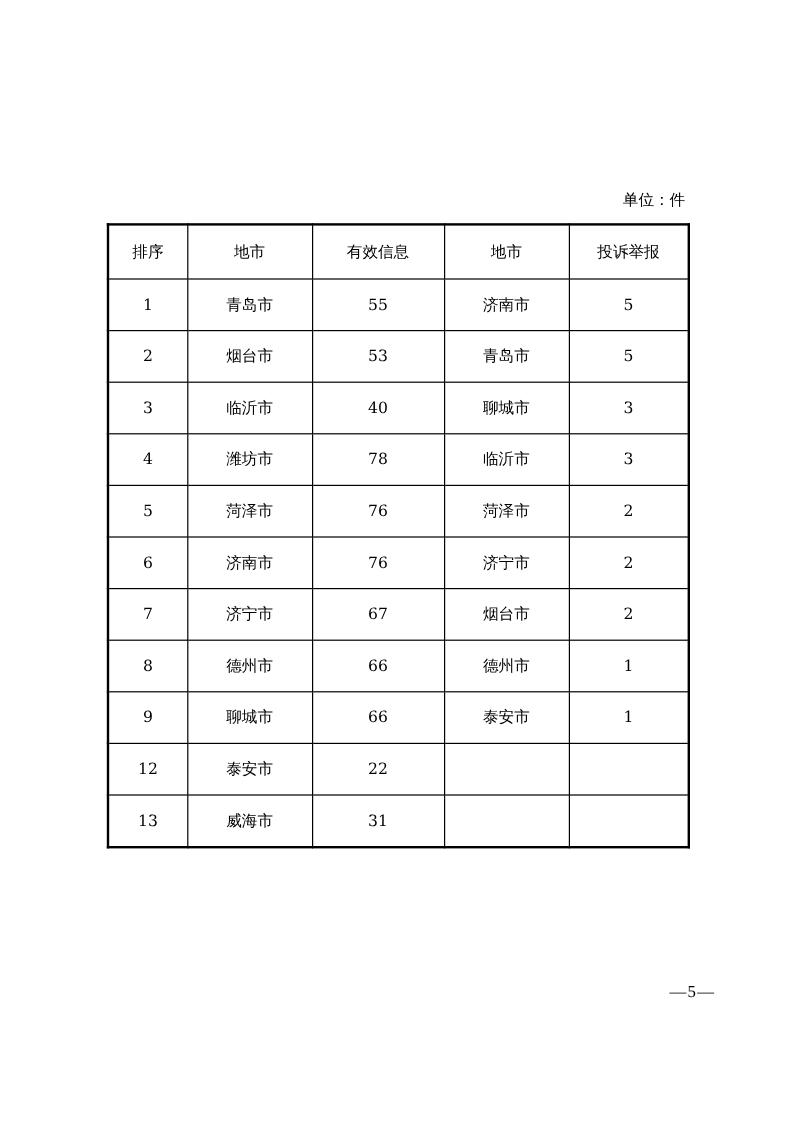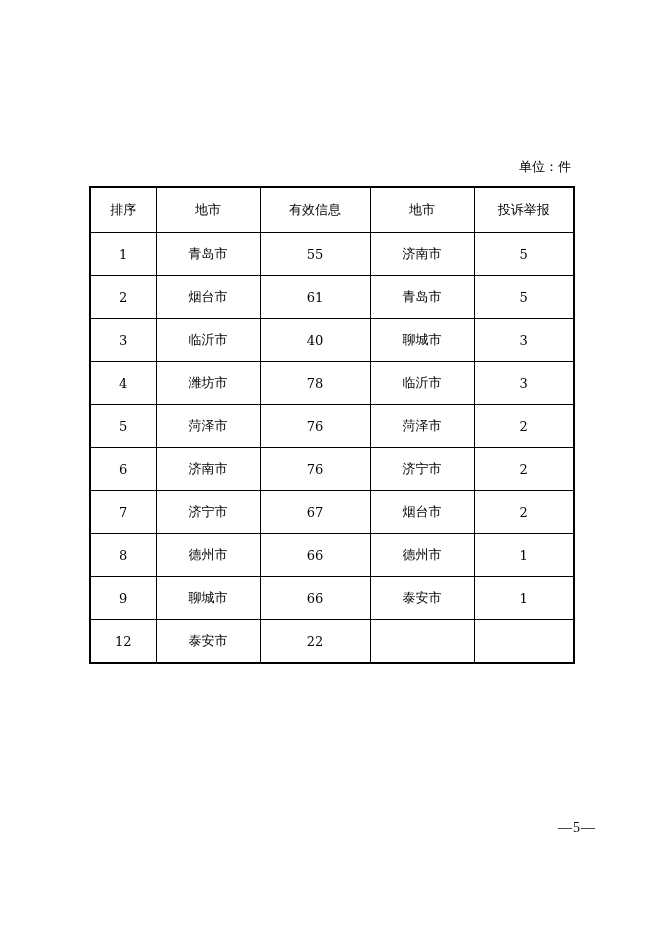--- a/index.html
+++ b/index.html
@@ -114,21 +114,21 @@
         <tr>
           <td class="num">1</td>
           <td>青岛市</td>
           <td class="num">55</td>
           <td>济南市</td>
           <td class="num">5</td>
         </tr>
         <tr>
           <td class="num">2</td>
           <td>烟台市</td>
-          <td class="num">61</td>
+          <td class="num">53</td>
           <td>青岛市</td>
           <td class="num">5</td>
         </tr>
         <tr>
           <td class="num">3</td>
           <td>临沂市</td>
           <td class="num">40</td>
           <td>聊城市</td>
           <td class="num">3</td>
         </tr>
@@ -174,19 +174,26 @@
           <td>泰安市</td>
           <td class="num">1</td>
         </tr>
         <tr>
           <td class="num">12</td>
           <td>泰安市</td>
           <td class="num">22</td>
           <td></td>
           <td class="num"></td>
         </tr>
+        <tr>
+          <td class="num">13</td>
+          <td>威海市</td>
+          <td class="num">31</td>
+          <td></td>
+          <td class="num"></td>
+        </tr>
       </tbody>
     </table>
   </div>
 
   <div class="page-number">—5—</div>
 
 </div>
 
 </body></html>

